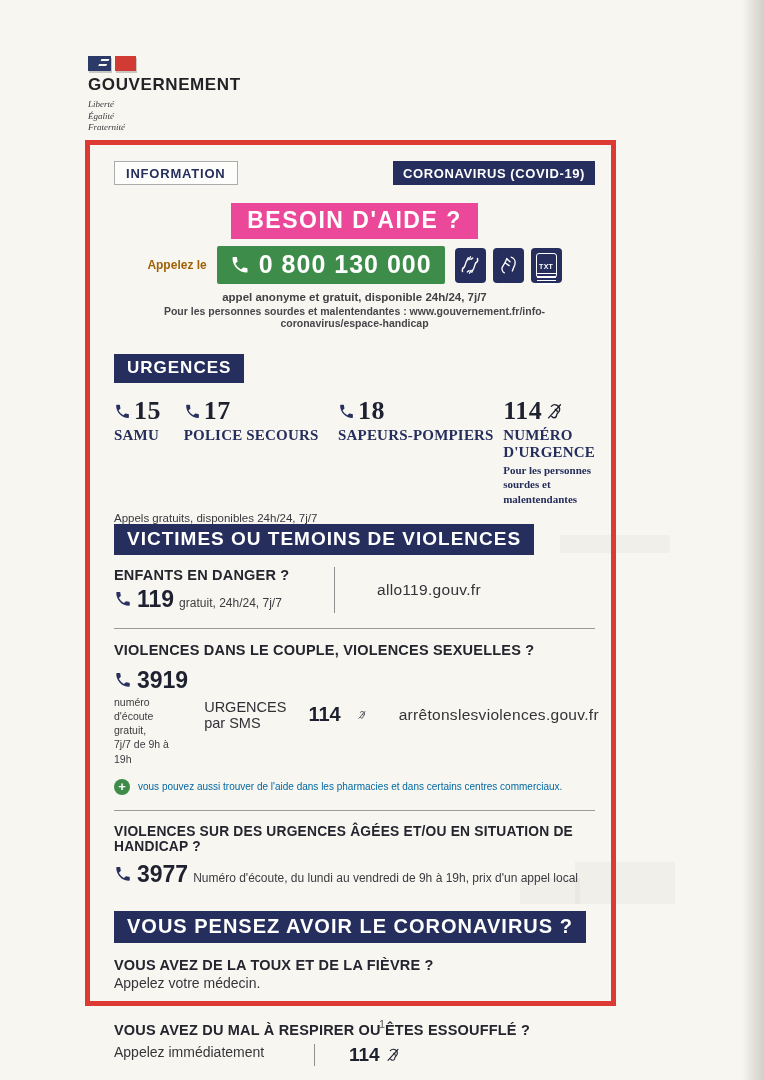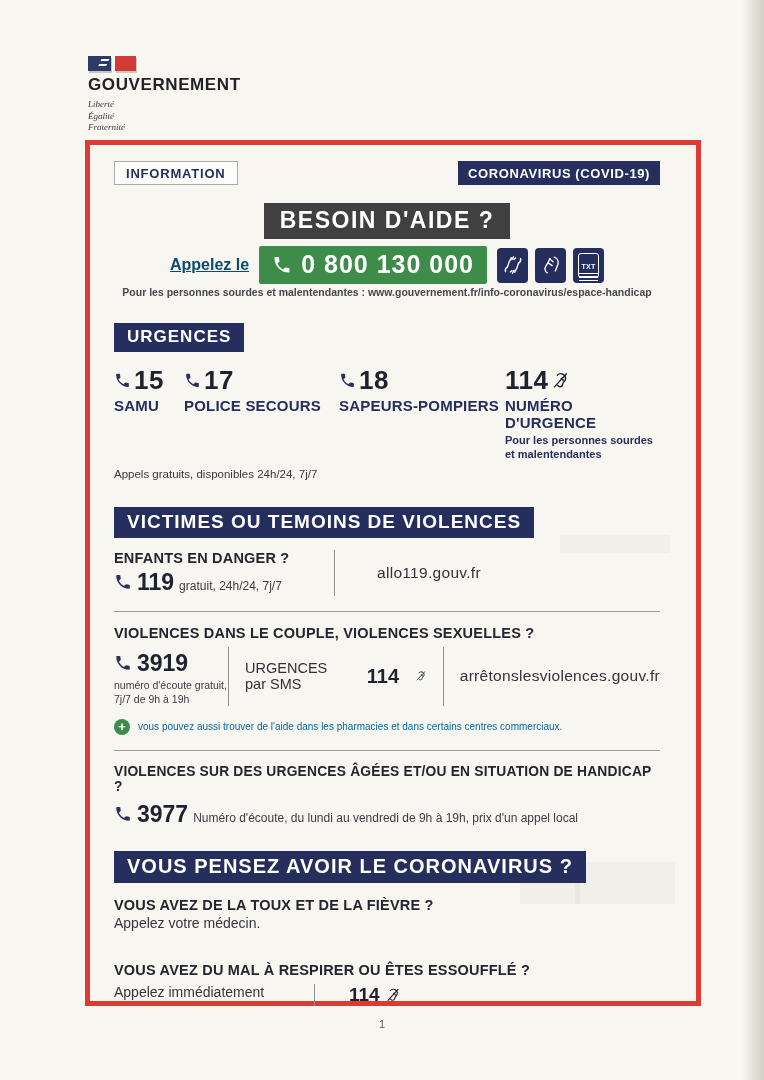--- a/index.html
+++ b/index.html
@@ -23,46 +23,46 @@
   .logo { position:absolute; left:88px; top:56px; }
   .flag { position:relative; width:50px; height:16px; margin-bottom:3px; }
   .flag .b { position:absolute; left:0; top:0; width:23px; height:15px; background:#2b3a67; box-shadow:1px 2px 0 rgba(60,60,60,0.25); }
   .flag .r { position:absolute; left:27px; top:0; width:21px; height:15px; background:#d23b34; box-shadow:1px 2px 0 rgba(60,60,60,0.25); }
   .flag .b:after { content:""; position:absolute; right:2px; top:3px; width:8px; height:2px; background:#f7f6f1; transform:skewX(-25deg); box-shadow:0 5px 0 #f7f6f1; }
   .logo-name { font-size:17px; font-weight:bold; letter-spacing:0.6px; color:#232327; }
   .motto { margin-top:4px; font-family:"Liberation Serif", serif; font-style:italic; font-size:9px; line-height:1.3; color:#3a3a3e; }
 
   
   .frame {
-    position:absolute; left:85px; top:140px; width:616px; height:866px;
+    position:absolute; left:85px; top:140px; width:531px; height:866px;
     border:5px solid #dc3a33; background:transparent;
-    padding:16px 36px 0 24px;
+    padding:16px 16px 0 24px;
   }
 
   .badges { display:flex; justify-content:space-between; align-items:flex-start; }
   .badge-info {
     border:1px solid #ababab; background:#fdfdfb; color:#252e5c;
     font-weight:bold; font-size:13px; letter-spacing:0.8px; padding:4px 11px 3px;
   }
   .badge-covid {
     background:#252e5c; color:#fff; font-weight:bold; font-size:13px;
     letter-spacing:0.6px; padding:5px 10px 4px;
   }
 
   .center { text-align:center; }
   .besoin-wrap { margin-top:18px; }
   .besoin {
-    display:inline-block; background:#404040; color:#fff; font-weight:bold;
+    display:inline-block; background:#ec4899; color:#fff; font-weight:bold;
     font-size:23px; letter-spacing:1.5px; padding:4px 16px 5px;
   }
   .intro { margin-top:8px; font-size:13.5px; font-weight:bold; color:#434347; line-height:1.4; }
   .intro span { display:block; }
 
   .call-row { margin-top:7px; display:flex; justify-content:center; align-items:center; gap:10px; }
-  .call-prefix { font-size:16px; font-weight:bold; color:#0c4a6e;text-decoration:underline; }
+  .call-prefix { font-size:12px; font-weight:bold; color:#a16207; }
   .green-pill {
     display:flex; align-items:center; gap:9px; background:#3e8c49; color:#fff;
     padding:4px 13px 5px; border-radius:2px;
   }
   .green-pill .num { font-size:25px; font-weight:bold; letter-spacing:1px; }
   .access-icons { display:flex; gap:7px; }
   .sq-icon {
     width:31px; height:35px; background:#252e5c; border-radius:4px;
     display:flex; align-items:center; justify-content:center;
   }
@@ -78,30 +78,30 @@
   .banner {
     display:inline-block; background:#252e5c; color:#fff; font-weight:bold;
     padding:4px 13px 5px; letter-spacing:1px;
   }
   .banner.sm { font-size:17px; }
   .banner.md { font-size:19px; }
   .banner.lg { font-size:20px; }
 
   
   .urgences-banner-wrap { margin-top:25px; }
-  .urg-row { display:flex; margin-top:13px; }
+  .urg-row { display:flex; margin-top:13px;font-family:Liberation Serif, serif; }
   .urg-col1 { width:70px; } .urg-col2 { width:155px; } .urg-col3 { width:166px; } .urg-col4 { flex:1; }
   .numline { display:flex; align-items:center; gap:3px; }
   .bignum { font-size:26px; font-weight:bold; color:#1e2130; letter-spacing:0.5px; }
   .urg-label { margin-top:1px; font-size:15px; font-weight:bold; color:#252e5c; letter-spacing:0.2px; }
   .urg-sub { margin-top:2px; font-size:11px; font-weight:bold; color:#252e5c; line-height:1.3; max-width:180px; }
   .urg-note { margin-top:6px; font-size:11.5px; color:#39393d; }
 
   
-  .victimes-banner-wrap { margin-top:27px; }
+  .victimes-banner-wrap { }
   .vdiv { width:1px; background:#8f8f8f; }
   .hrule { border:none; border-top:1px solid #9a9a9a; margin:15px 0 13px; }
 
   .enfants-row { display:flex; margin-top:12px; }
   .enfants-left { width:220px; }
   .q-heading { font-size:14.5px; font-weight:bold; color:#24252e; letter-spacing:0.2px; }
   .phoneline { display:flex; align-items:baseline; gap:5px; margin-top:3px; }
   .phoneline .phone-svg { align-self:center; }
   .midnum { font-size:23px; font-weight:bold; color:#1e2130; }
   .small-cap { font-size:12px; color:#3c3c40; }
@@ -204,20 +204,21 @@
       </span>
       <span class="sq-icon">
         <span class="txt-icon-inner">
           <span class="t">TXT</span>
           <span class="lines"><div></div><div></div><div></div><div></div></span>
         </span>
       </span>
     </span>
   </div>
 
+  <div class="center note1">appel anonyme et gratuit, disponible 24h/24, 7j/7</div>
   <div class="center note2">Pour les personnes sourdes et malentendantes : www.gouvernement.fr/info-coronavirus/espace-handicap</div>
 
   <div class="urgences-banner-wrap">
     <div class="banner sm">URGENCES</div>
   </div>
 
   <div class="urg-row">
     <div class="urg-col1">
       <div class="numline">
         <svg class="icon" width="17" height="17" viewBox="0 0 24 24">

